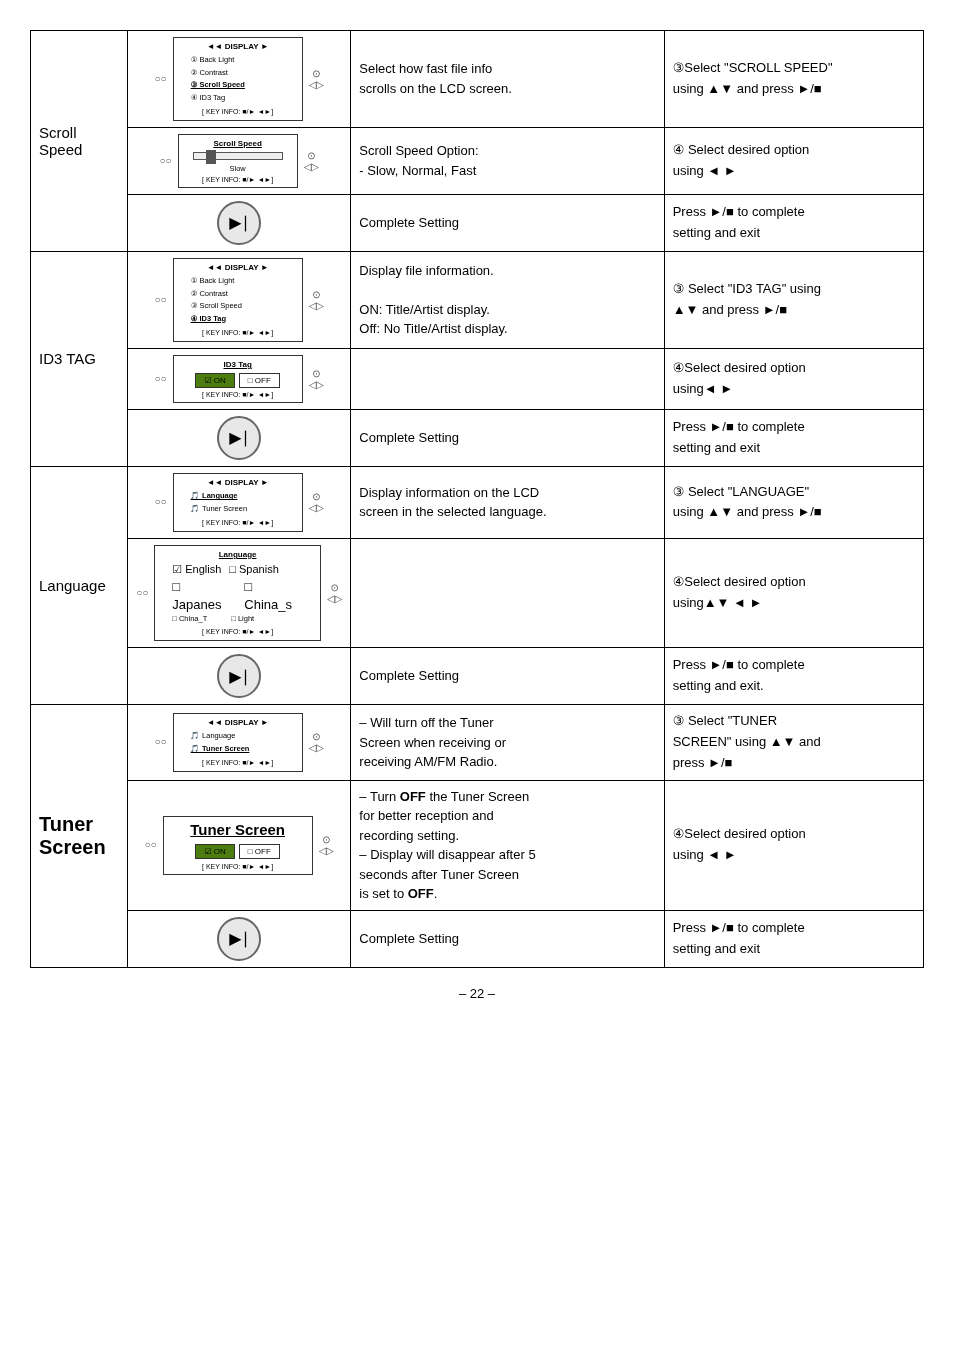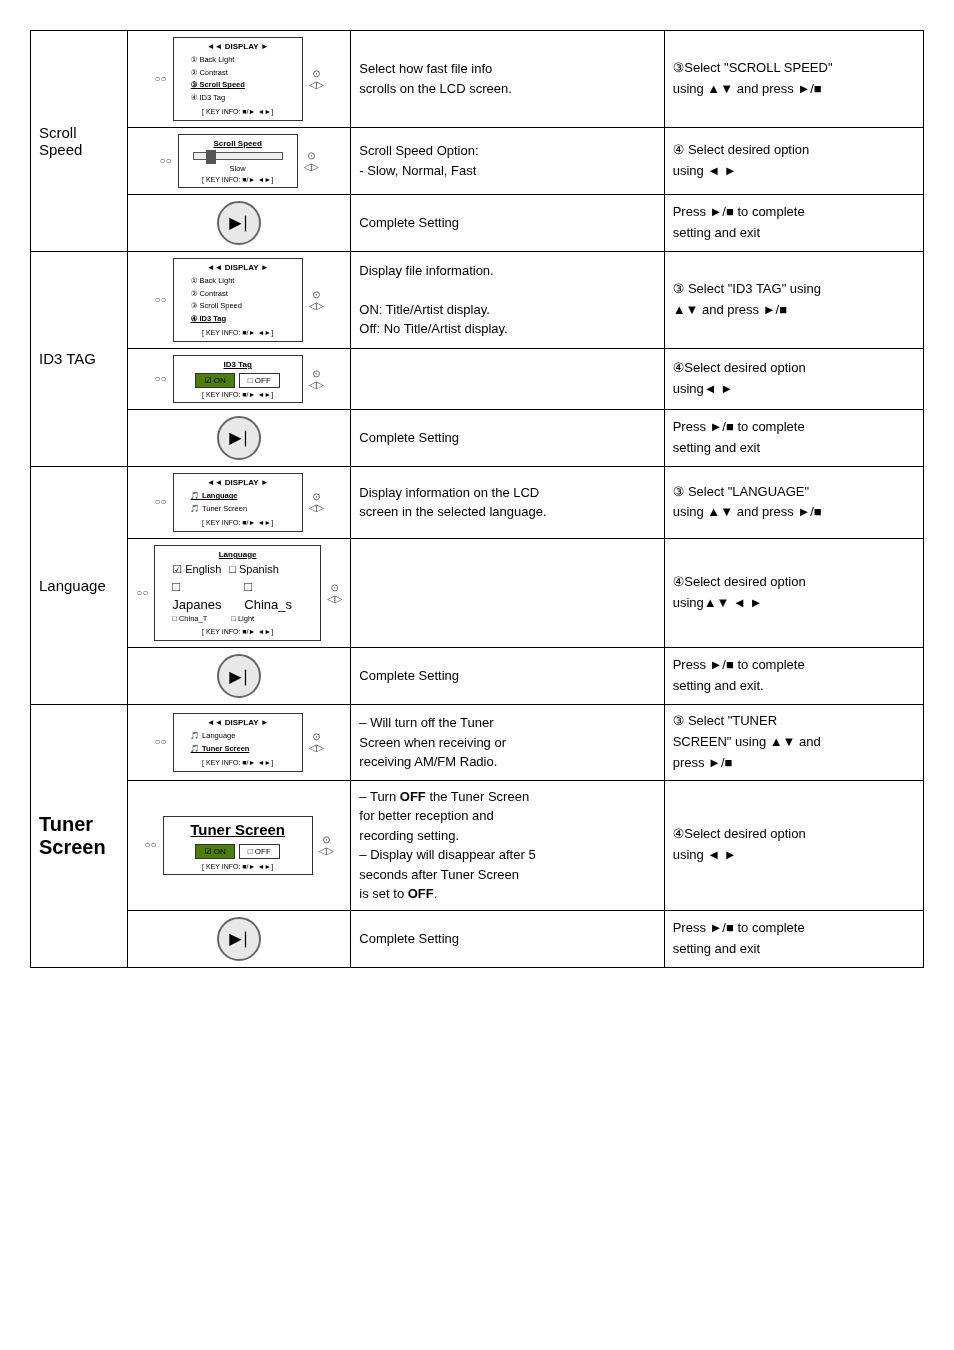--- a/index.html
+++ b/index.html
@@ -356,13 +356,14 @@
           <td class="col-desc"><span>– Turn <strong>OFF</strong> the Tuner Screen</span><br><span>for  better  reception  and</span><br><span>recording setting.</span><br><span>– Display will disappear after 5</span><br><span>seconds after Tuner Screen</span><br><span>is set to <strong>OFF</strong>.</span><br></td>
           <td class="col-inst">④Select  desired  option<br>using ◄ ►</td>
         </tr>
         <tr>
           <td class="col-image"><div class="play-pause-icon">▶∣</div></td>
           <td class="col-desc"><span>Complete Setting</span><br></td>
           <td class="col-inst">Press  ►/■  to complete<br>setting and exit</td>
         </tr>
       </tbody>
   </table>
+  <div class="page-num">– 22 –</div>
 </div>
 
 </body></html>

